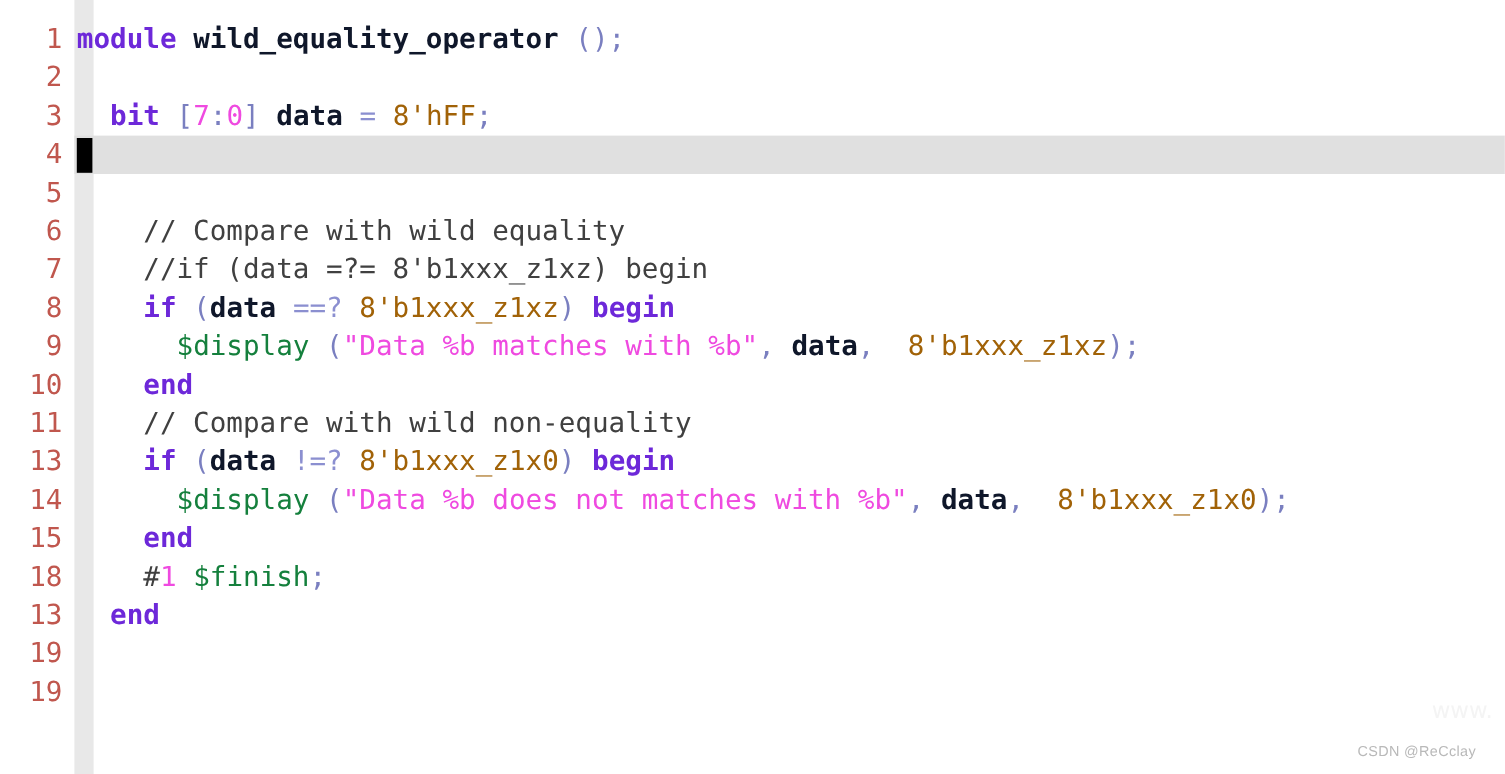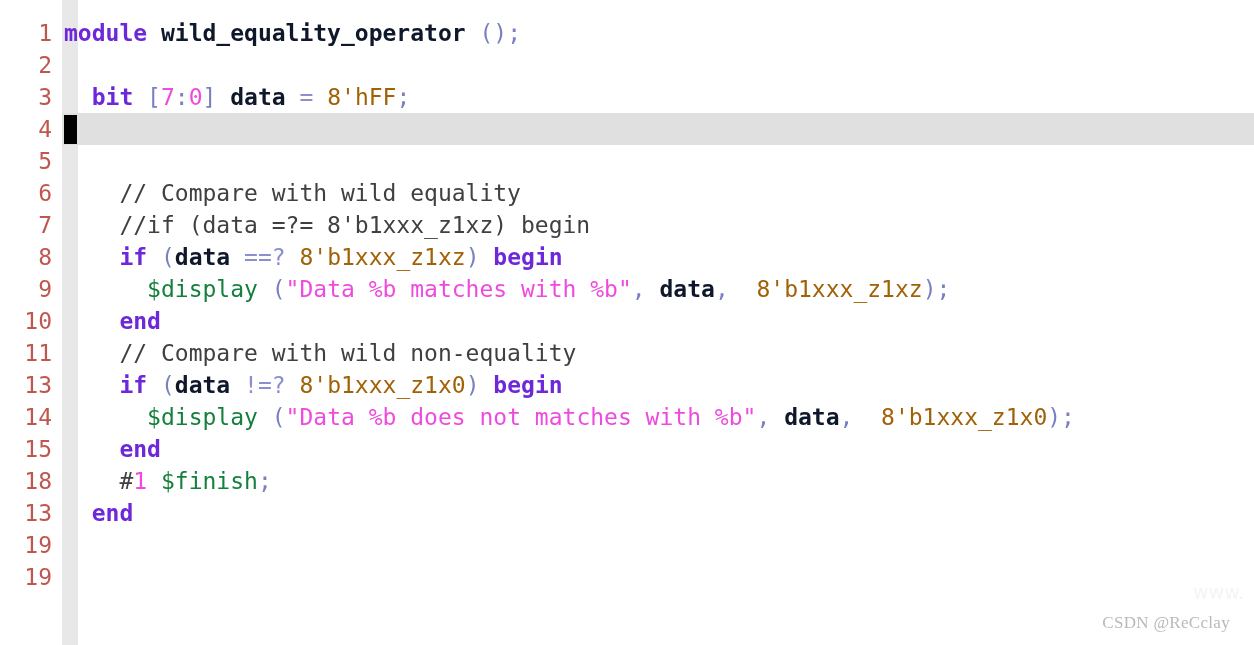--- a/index.html
+++ b/index.html
@@ -98,22 +98,22 @@
   .t-cmt   { color: #404040; }
   .t-sys   { color: #15803d; }
   .t-op    { color: #8b8fd0; }
   .t-plain { color: #1a1a1a; }
 
   .watermark {
     position: absolute;
     right: 24px;
     bottom: 12px;
     color: #b9b9b9;
-    font-size: 17px;
-    font-family: Liberation Serif, serif;
+    font-size: 12px;
+    font-family: Liberation Sans, sans-serif;
     z-index: 6;
     letter-spacing: 0.3px;
   }
   .watermark-url {
     position: absolute;
     right: 10px;
     bottom: 42px;
     color: #f4f4f4;
     font-size: 19px;
     font-family: "DejaVu Sans", sans-serif;

